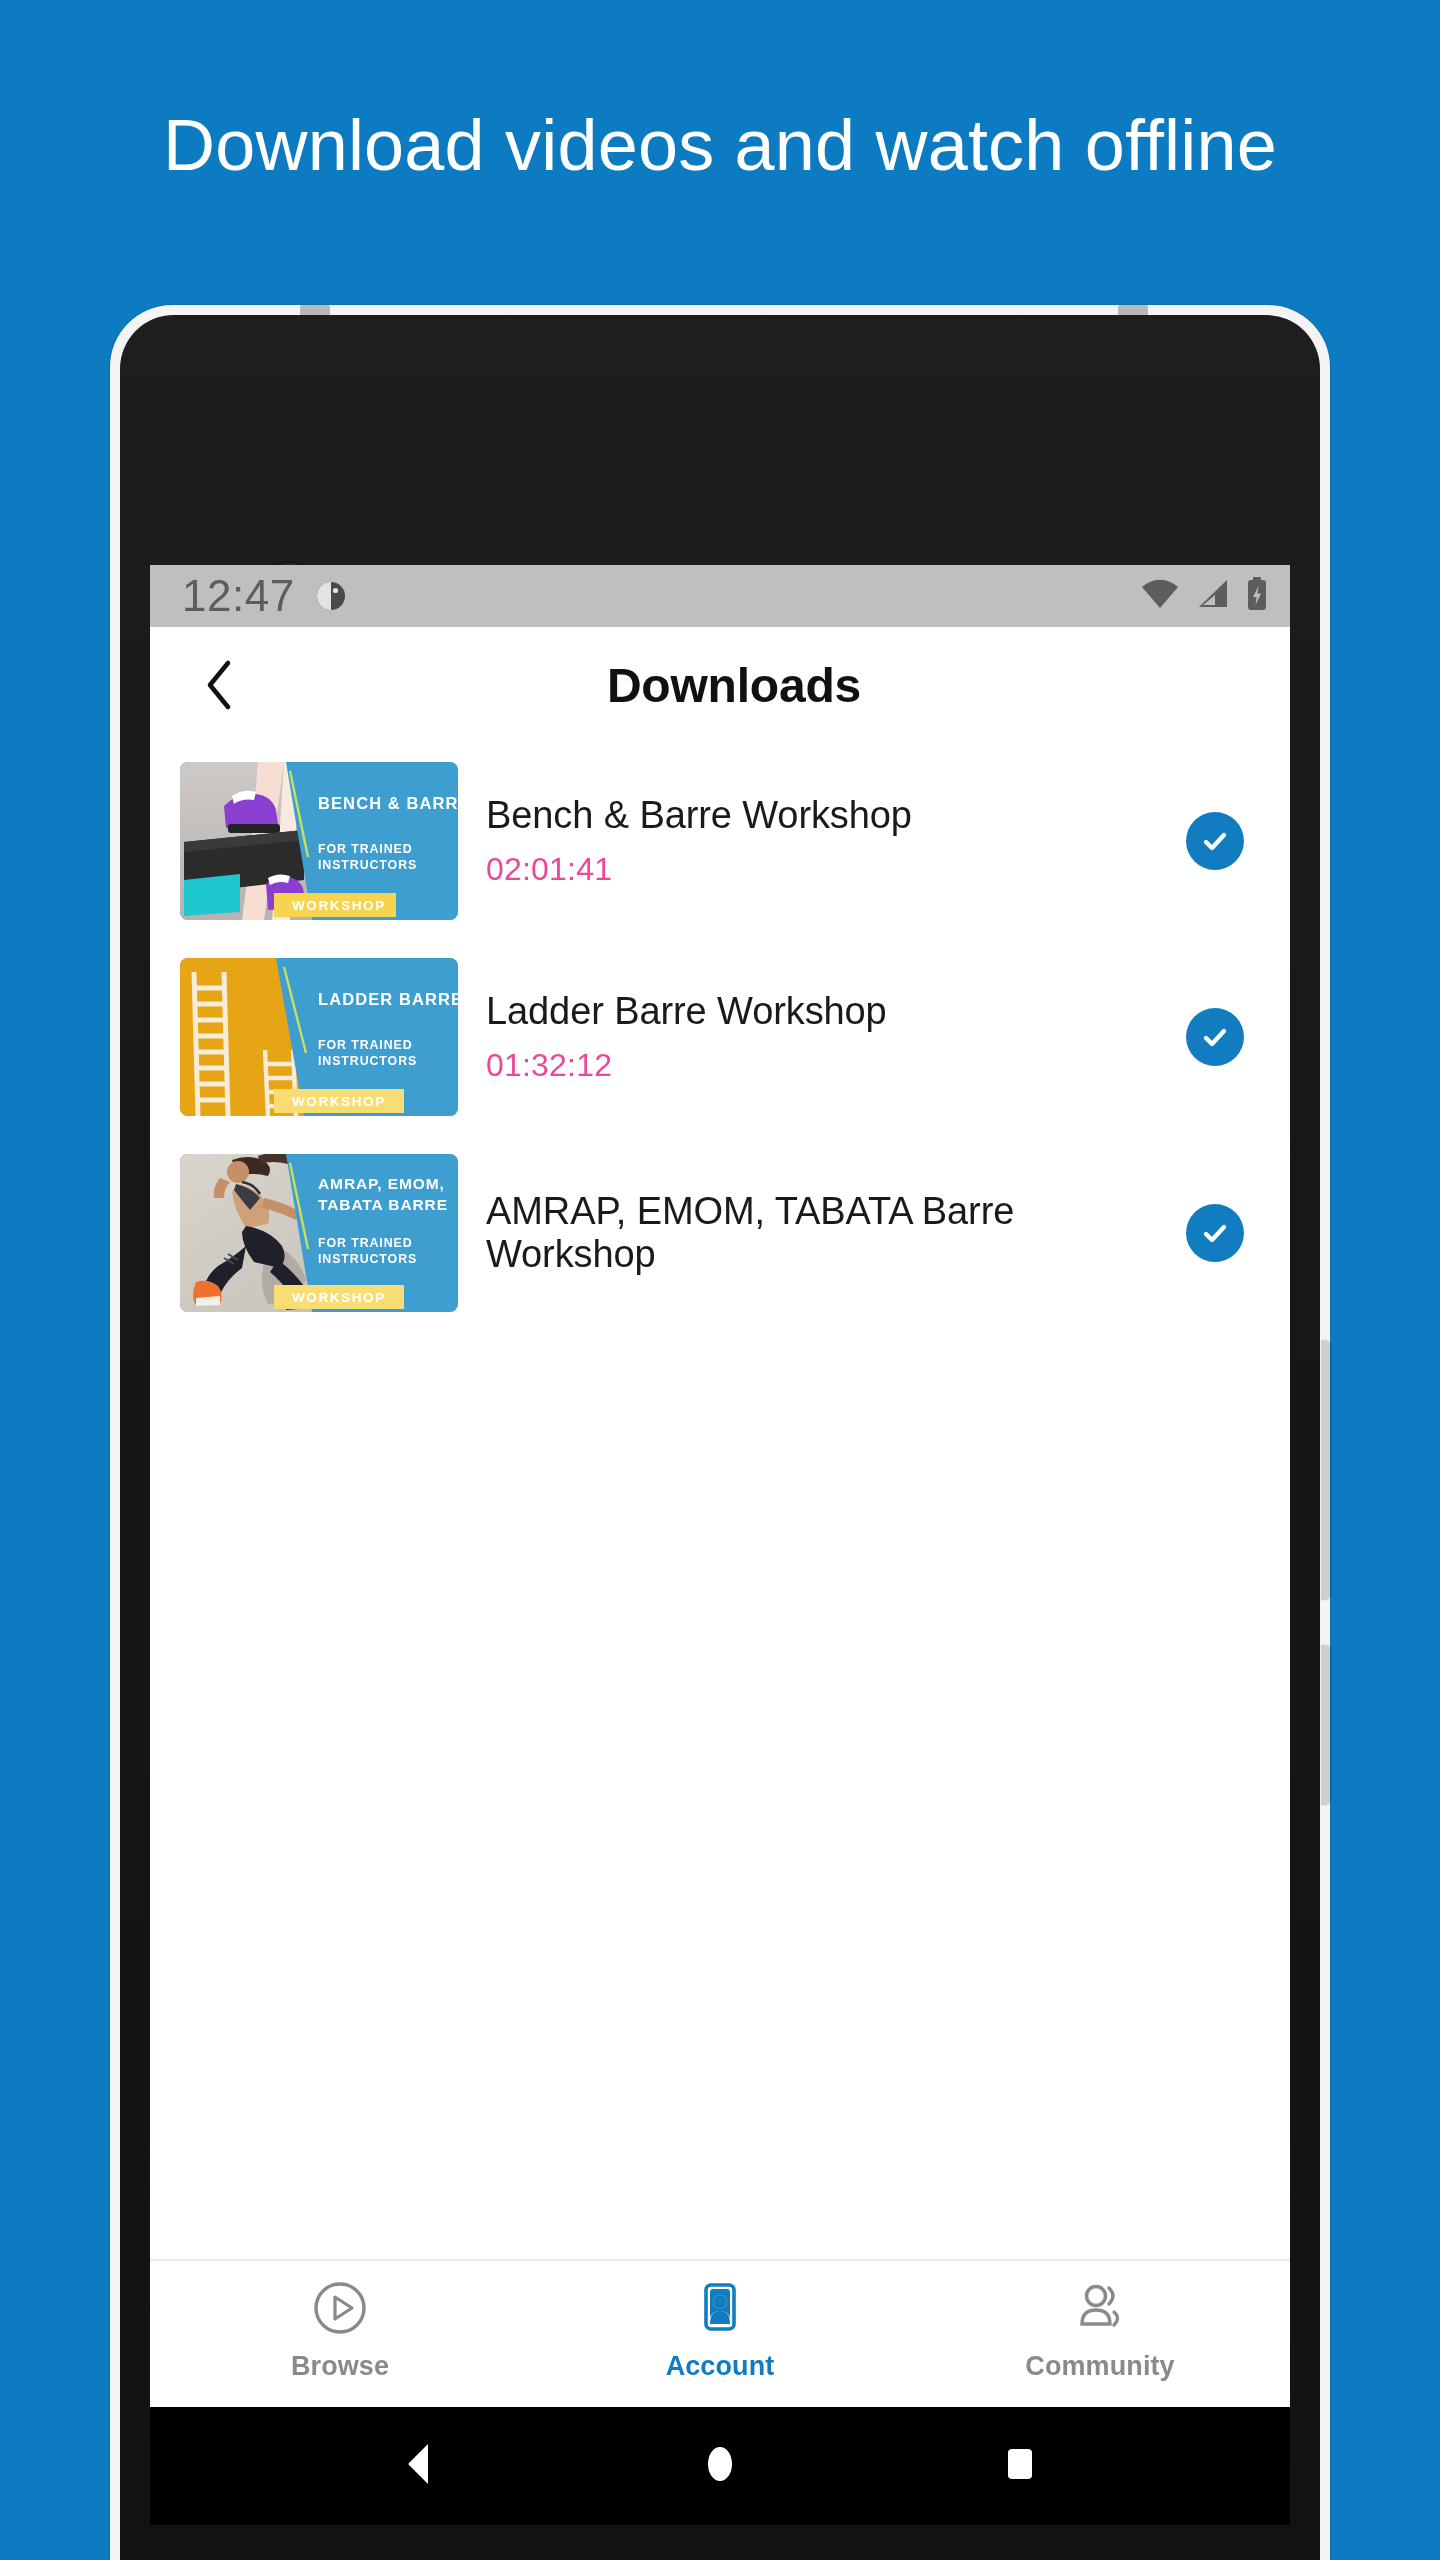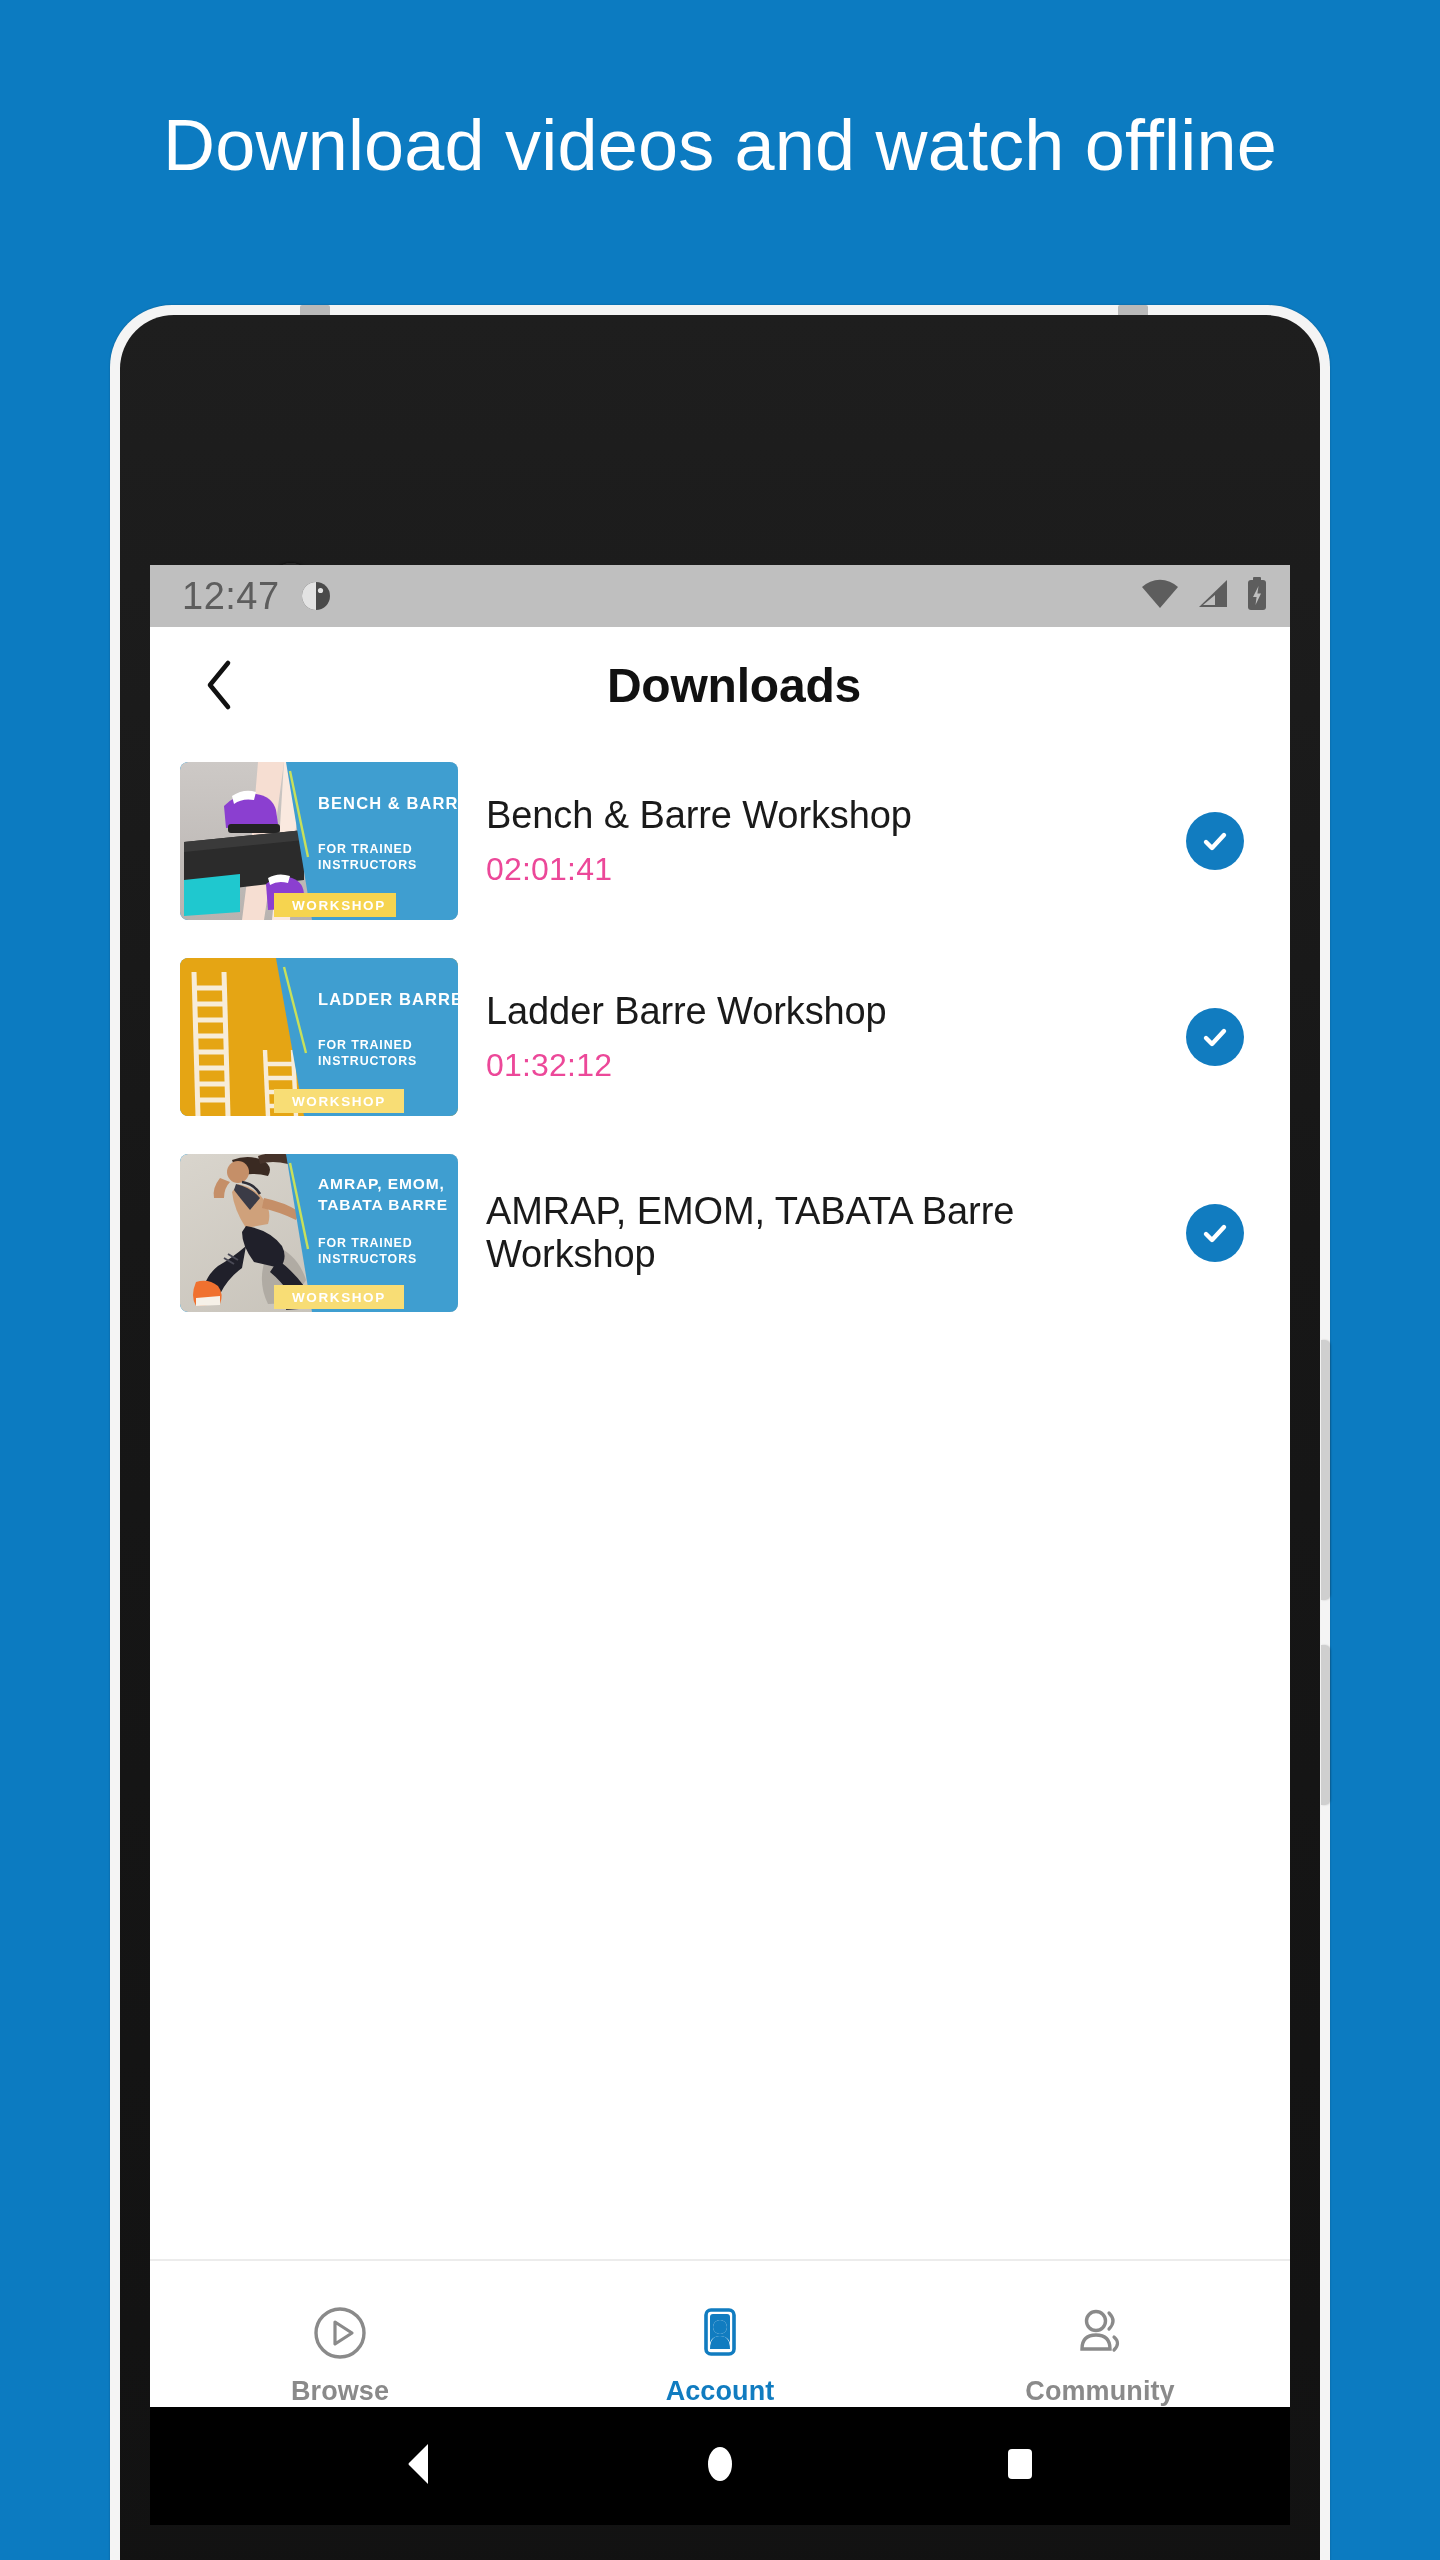--- a/index.html
+++ b/index.html
@@ -118,21 +118,21 @@
   
   .statusbar {
     height: 62px;
     background: #bfbfbf;
     display: flex;
     align-items: center;
     padding: 0 22px 0 32px;
     color: #5c5c5c;
   }
   .status-clock {
-    font-size: 38px;
+    font-size: 44px;
     font-weight: 400;
     color: #5d5d5d;
     letter-spacing: 0.5px;
   }
   .status-left-icon { margin-left: 20px; display: flex; align-items: center; }
   .status-right {
     margin-left: auto;
     display: flex;
     align-items: center;
     gap: 16px;
@@ -221,21 +221,21 @@
   }
 
   .list-spacer { flex: 1 1 auto; background: #ffffff; }
 
   
   .tabbar {
     height: 148px;
     background: #ffffff;
     border-top: 2px solid #ececec;
     display: flex;
-    align-items: flex-end;
+    align-items: flex-start;
     padding-top: 18px;
   }
   .tab {
     flex: 1 1 0;
     display: flex;
     flex-direction: column;
     align-items: center;
     cursor: pointer;
     gap: 10px;
   }

